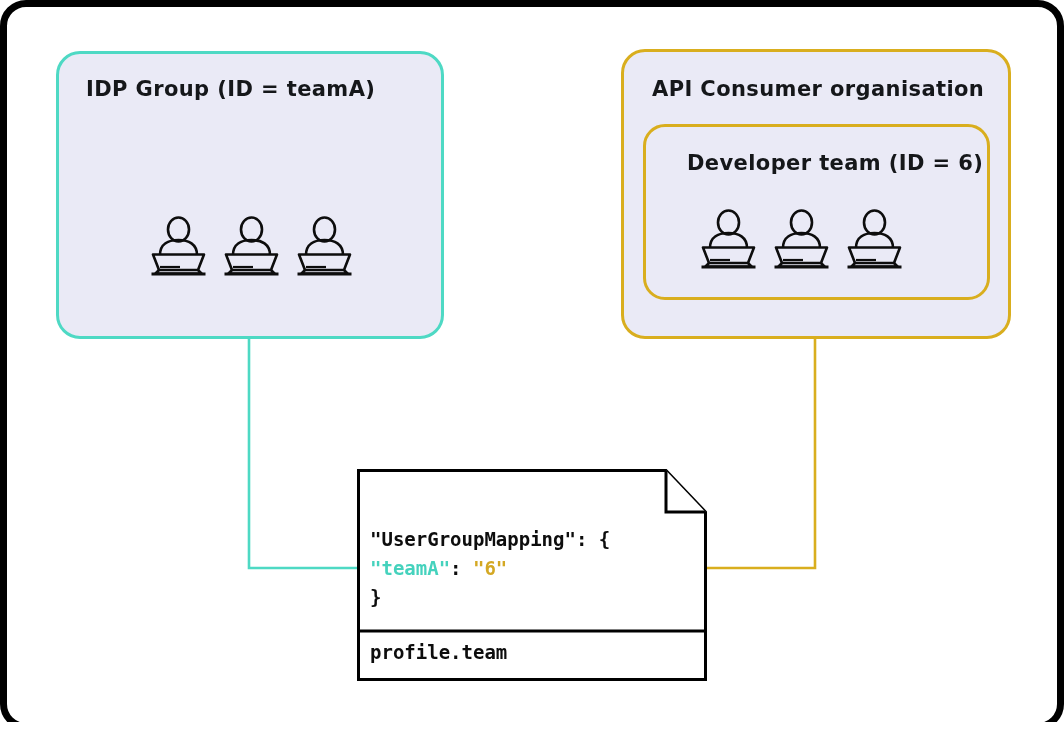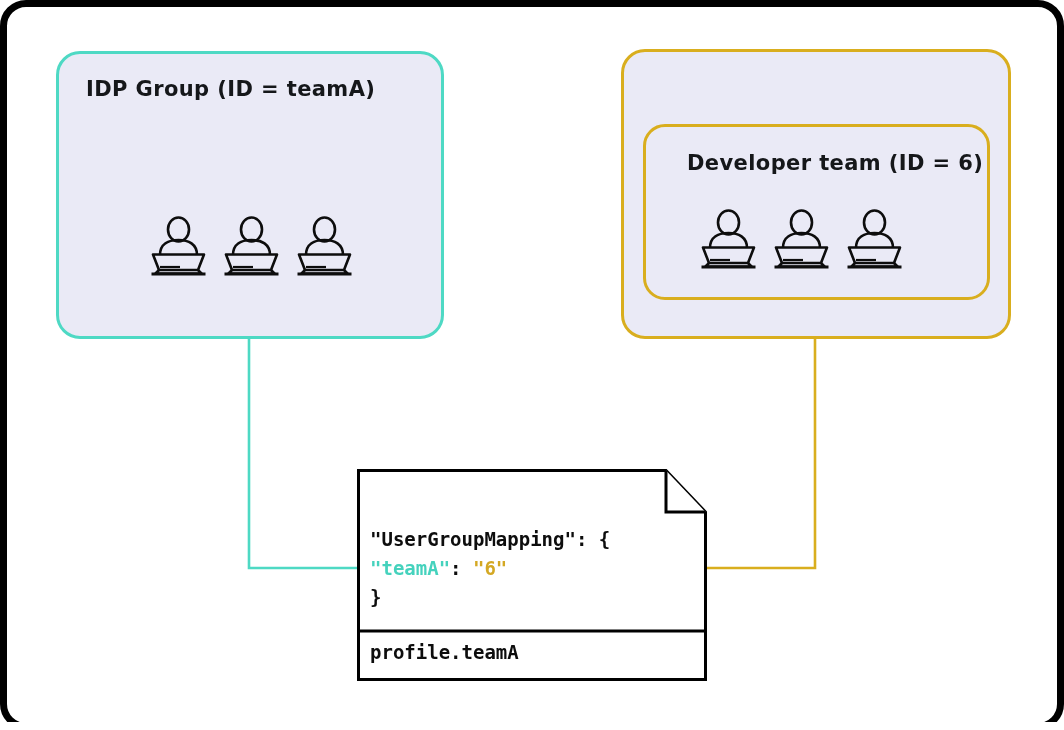--- a/index.html
+++ b/index.html
@@ -158,20 +158,21 @@
       <ellipse cx="28.5" cy="13.5" rx="10.5" ry="12" fill="none" stroke="#0d0d0d" stroke-width="2.6"></ellipse>
       <path d="M 10 39 C 10 28 18.5 24 28.5 24 C 38.5 24 47 28 47 39" fill="none" stroke="#0d0d0d" stroke-width="2.6"></path>
       <path d="M 3 38.5 L 54 38.5 L 48 54 L 9 54 Z" fill="none" stroke="#0d0d0d" stroke-width="2.6" stroke-linejoin="round"></path>
       <path d="M 9 54 L 5.5 57.5 L 51.5 57.5 L 48 54" fill="none" stroke="#0d0d0d" stroke-width="2.6" stroke-linejoin="round"></path>
       <line x1="1.5" y1="58" x2="55.5" y2="58" stroke="#0d0d0d" stroke-width="3"></line>
       <line x1="10" y1="51" x2="30" y2="51" stroke="#0d0d0d" stroke-width="2.2"></line>
     </svg>
   </div>
 
   <div class="box" id="org-box"></div>
+  <div class="box-title" id="org-title">API Consumer organisation</div>
 
   <div class="box" id="team-box"></div>
   <div class="box-title" id="team-title">Developer team (ID = 6)</div>
 
   <div class="people-row" id="team-people">
     <svg class="person-icon" viewBox="0 0 57 60" xmlns="http://www.w3.org/2000/svg">
       <ellipse cx="28.5" cy="13.5" rx="10.5" ry="12" fill="none" stroke="#0d0d0d" stroke-width="2.6"></ellipse>
       <path d="M 10 39 C 10 28 18.5 24 28.5 24 C 38.5 24 47 28 47 39" fill="none" stroke="#0d0d0d" stroke-width="2.6"></path>
       <path d="M 3 38.5 L 54 38.5 L 48 54 L 9 54 Z" fill="none" stroke="#0d0d0d" stroke-width="2.6" stroke-linejoin="round"></path>
       <path d="M 9 54 L 5.5 57.5 L 51.5 57.5 L 48 54" fill="none" stroke="#0d0d0d" stroke-width="2.6" stroke-linejoin="round"></path>
@@ -200,16 +201,16 @@
     <svg class="doc-svg" viewBox="0 0 350 212" xmlns="http://www.w3.org/2000/svg">
       <path d="M 1.5 1.5 L 309 1.5 L 348.5 43 L 348.5 210.5 L 1.5 210.5 Z" fill="#ffffff" stroke="#000000" stroke-width="3" stroke-linejoin="miter"></path>
       <path d="M 309 1.5 L 309 43 L 348.5 43" fill="#ffffff" stroke="#000000" stroke-width="3" stroke-linejoin="miter"></path>
       <line x1="1.5" y1="162" x2="348.5" y2="162" stroke="#000000" stroke-width="3"></line>
     </svg>
 
     <div class="code-block"><span>"UserGroupMapping": {</span>
 <span class="tok-key-teal">"teamA"</span><span>: </span><span class="tok-val-amber">"6"</span>
 <span>}</span></div>
 
-    <div class="doc-filename">profile.teamA</div>
+    <div class="doc-filename">profile.team</div>
   </div>
 
 </div>
 
 </body></html>

